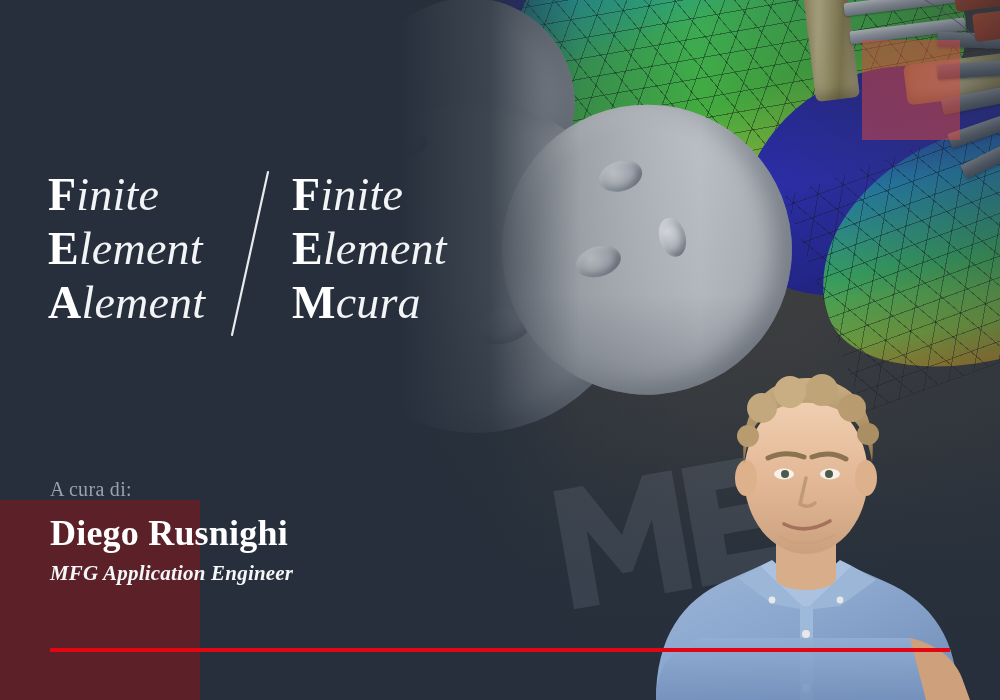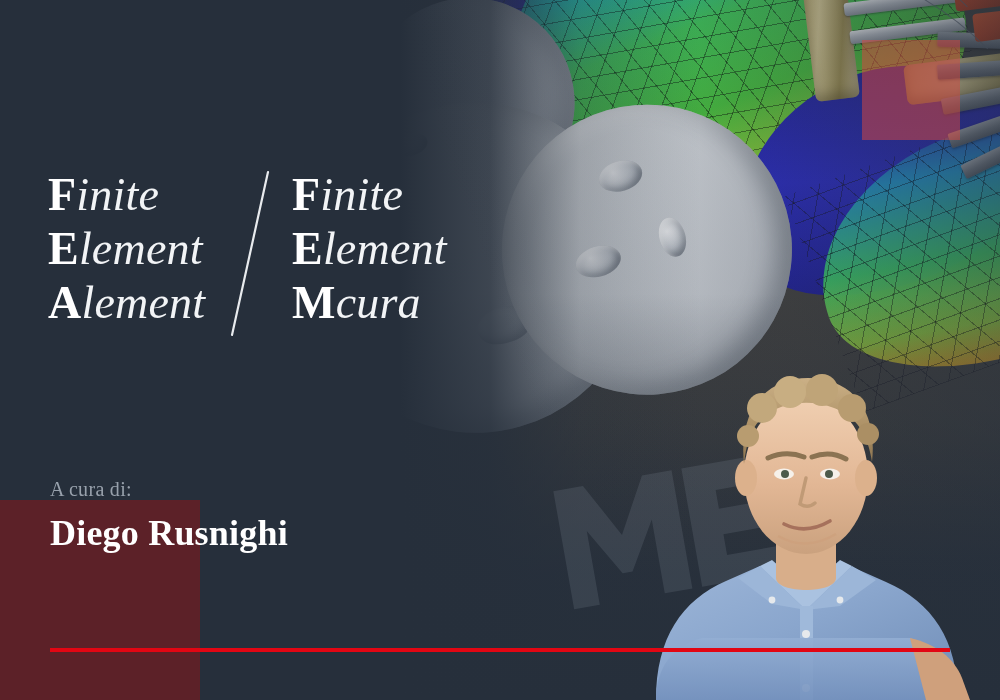--- a/index.html
+++ b/index.html
@@ -399,15 +399,16 @@
 
       <path d="M174,186 q22,11 46,-3" stroke="#a6715c" stroke-width="3.6" fill="none" stroke-linecap="round"></path>
 
       <path d="M168,198 q28,16 58,-2" stroke="#cd9f7c" stroke-width="2.4" fill="none" opacity=".7"></path>
     </svg>
   </div>
 
   <div class="maroon-block"></div>
   <div class="a-cura">A cura di:</div>
   <div class="person-name">Diego Rusnighi</div>
+  <div class="person-role">MFG Application Engineer</div>
   <div class="red-rule"></div>
 
 </div>
 
 </body></html>

